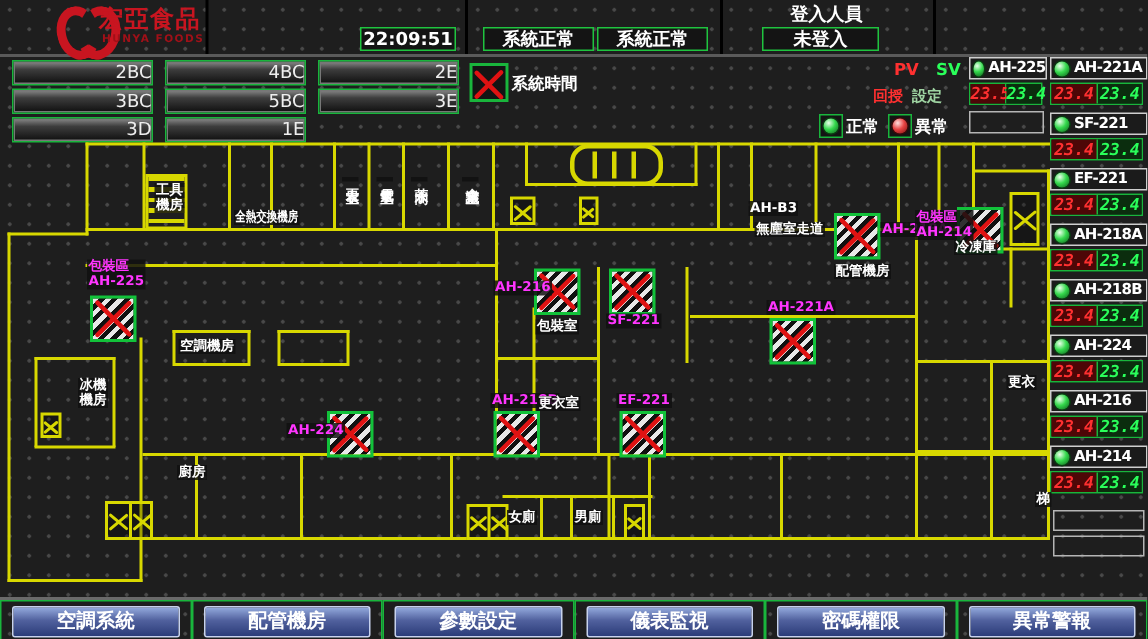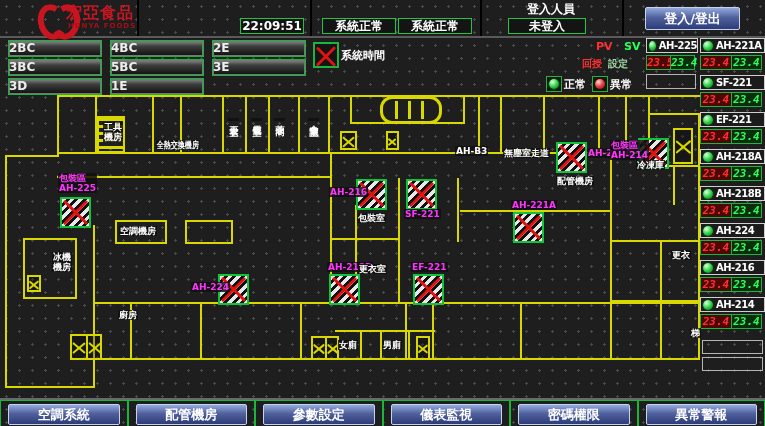--- a/index.html
+++ b/index.html
@@ -17,22 +17,22 @@
   .hsep{position:absolute;top:0;width:2px;height:36px;background:#000;}
   .hlabel{position:absolute;top:2px;height:14px;font-size:12px;font-weight:bold;color:#fff;text-align:center;line-height:14px;}
   .vbox{position:absolute;top:18px;height:14px;border:1px solid #1fc43f;background:#141414;
         color:#fff;font-size:12px;font-weight:bold;text-align:center;line-height:14px;}
   .logo-glyph{position:absolute;width:16px;height:24px;border:6px solid #c81520;border-radius:50%;}
   #logo-text{position:absolute;left:66px;top:5px;color:#c81520;font-size:16px;font-weight:bold;letter-spacing:1px;line-height:16px;}
   #logo-sub{position:absolute;left:68px;top:22px;color:#a01018;font-size:7px;font-weight:bold;letter-spacing:1px;}
   .btn-blue{background:linear-gradient(#93a9dc,#51619e 45%,#2b3c79);border:1px solid #c7d2ee;
             border-radius:2px;color:#fff;font-size:13px;font-weight:bold;text-align:center;cursor:pointer;}
   
-  .btn-metal{position:absolute;width:92px;height:15px;line-height:15px;text-align:left;
-             font-size:12px;font-weight:bold;color:#eee;
+  .btn-metal{position:absolute;width:92px;height:15px;line-height:15px;text-align:right;
+             font-size:12px;font-weight:normal;color:#eee;
              background:linear-gradient(#8a8a8a,#3d3d3d 35%,#161616 90%);
              border:1px solid #19b53c;box-shadow:inset 0 0 0 1px #777;cursor:pointer;}
   
   .xicon{position:absolute;border:2px solid #19b53c;background:#141414;}
   .xicon i,.ybox i{position:absolute;left:-8%;top:50%;width:116%;height:3px;background:#e01212;border-radius:2px;}
   .xicon i.a{transform:rotate(45deg);}  .xicon i.b{transform:rotate(-45deg);}
   .lamp{display:inline-block;width:11px;height:11px;border-radius:50%;vertical-align:middle;}
   .lamp.g{background:radial-gradient(circle at 35% 30%,#eaffea,#35d94d 45%,#0a5c18);box-shadow:0 0 0 1px #0a3a12;}
   .lamp.r{background:radial-gradient(circle at 35% 30%,#ffdddd,#e84545 45%,#7a0c0c);box-shadow:0 0 0 1px #3a0a0a;}
   .lampbox{position:absolute;width:14px;height:14px;border:1px solid #19b53c;background:#141414;text-align:center;line-height:11px;}
@@ -88,21 +88,20 @@
   <div class="hsep" style="left:622px;"></div>
 
   <div class="vbox" style="left:240px;width:62px;">22:09:51</div>
 
   <div class="vbox" style="left:322px;width:72px;">系統正常</div>
   <div class="vbox" style="left:398px;width:72px;">系統正常</div>
 
   <div class="hlabel" style="left:482px;width:138px;">登入人員</div>
   <div class="vbox" style="left:508px;width:76px;">未登入</div>
 
-  <div class="btn-blue abs" style="left:645px;top:7px;width:93px;height:21px;line-height:21px;">登入/登出</div>
 </div>
 
 <div id="floor-buttons">
     <div class="btn-metal" style="left: 8px; top: 40px; width: 92px; height: 15px;">2BC</div>
     <div class="btn-metal" style="left: 110px; top: 40px; width: 92px; height: 15px;">4BC</div>
     <div class="btn-metal" style="left: 212px; top: 40px; width: 92px; height: 15px;">2E</div>
     <div class="btn-metal" style="left: 8px; top: 59px; width: 92px; height: 15px;">3BC</div>
     <div class="btn-metal" style="left: 110px; top: 59px; width: 92px; height: 15px;">5BC</div>
     <div class="btn-metal" style="left: 212px; top: 59px; width: 92px; height: 15px;">3E</div>
     <div class="btn-metal" style="left: 8px; top: 78px; width: 92px; height: 15px;">3D</div>
@@ -323,21 +322,21 @@
       <i class="b"></i>
     </div>
     <div class="mlabel" style="left: 511px; top: 200px;">AH-221A</div>
     <div class="wlabel" style="left: 103px; top: 122px;">工具
 機房</div>
     <div class="wlabel" style="left: 156px; top: 140px; transform: scaleX(0.78); transform-origin: left center;">全熱交換機房</div>
     <div class="wlabel v" style="left: 228px; top: 118px;">更衣室</div>
     <div class="wlabel v" style="left: 251px; top: 118px;">電氣室</div>
     <div class="wlabel v" style="left: 274px; top: 118px;">茶水間</div>
     <div class="wlabel v" style="left: 308px; top: 118px;">會議室</div>
-    <div class="wlabel" style="left: 455px; top: 134px; margin-top: 12px;">AH-B3</div>
+    <div class="wlabel" style="left: 499px; top: 134px;">AH-B3</div>
     <div class="wlabel" style="left: 503px; top: 148px;">無塵室走道</div>
     <div class="wlabel" style="left: 556px; top: 176px;">配管機房</div>
     <div class="wlabel" style="left: 636px; top: 160px; text-align: center;">冷凍庫</div>
     <div class="wlabel" style="left: 357px; top: 213px;">包裝室</div>
     <div class="wlabel" style="left: 358px; top: 264px;">更衣室</div>
     <div class="wlabel" style="left: 119px; top: 226px;">空調機房</div>
     <div class="wlabel" style="left: 52px; top: 252px;">冰機
 機房</div>
     <div class="wlabel" style="left: 118px; top: 310px;">廚房</div>
     <div class="wlabel" style="left: 338px; top: 340px;">女廁</div>

